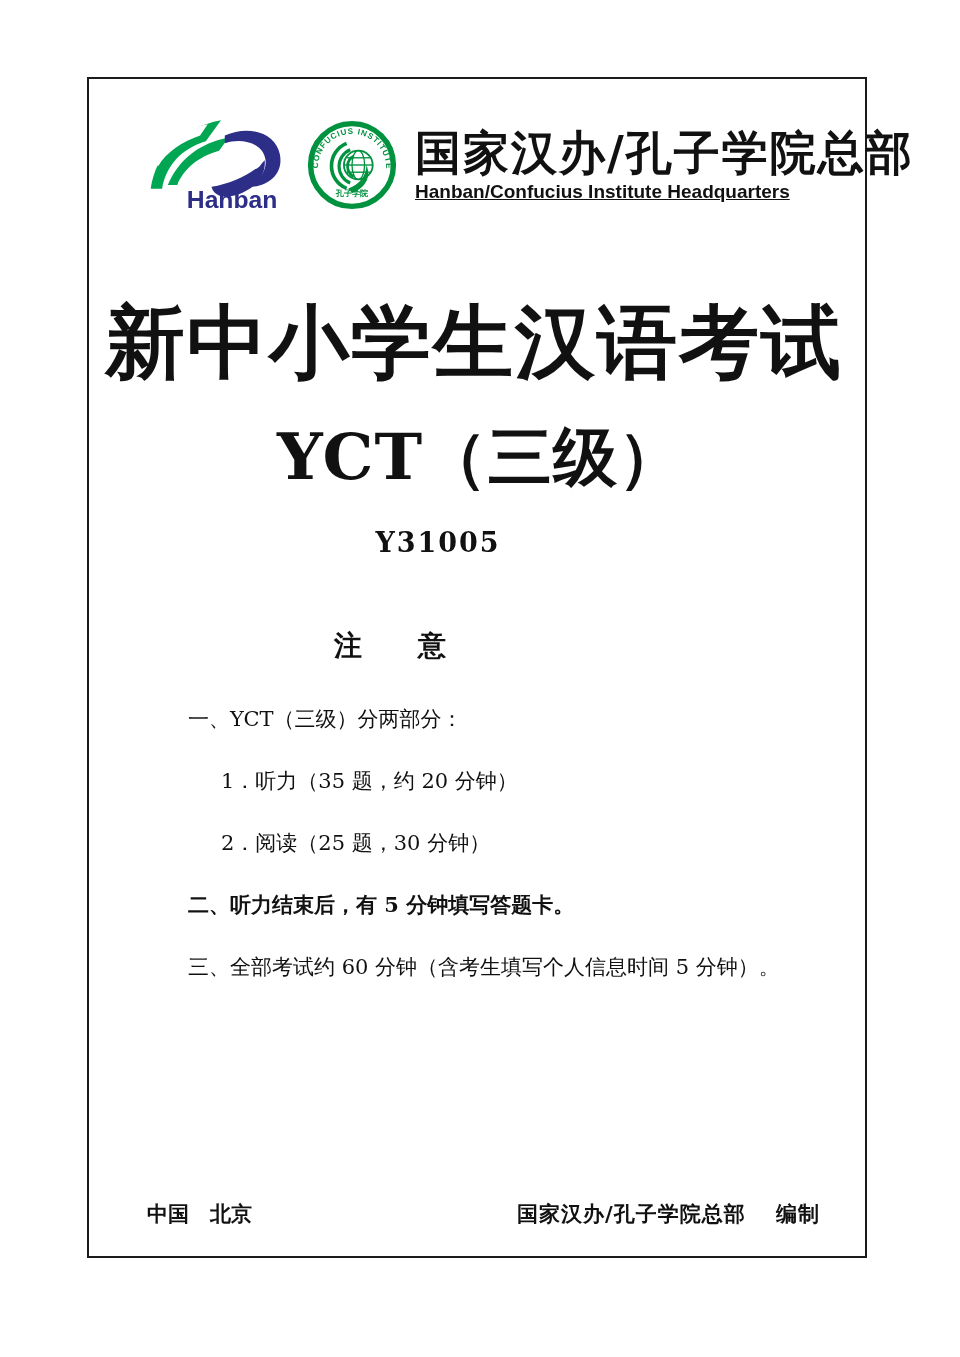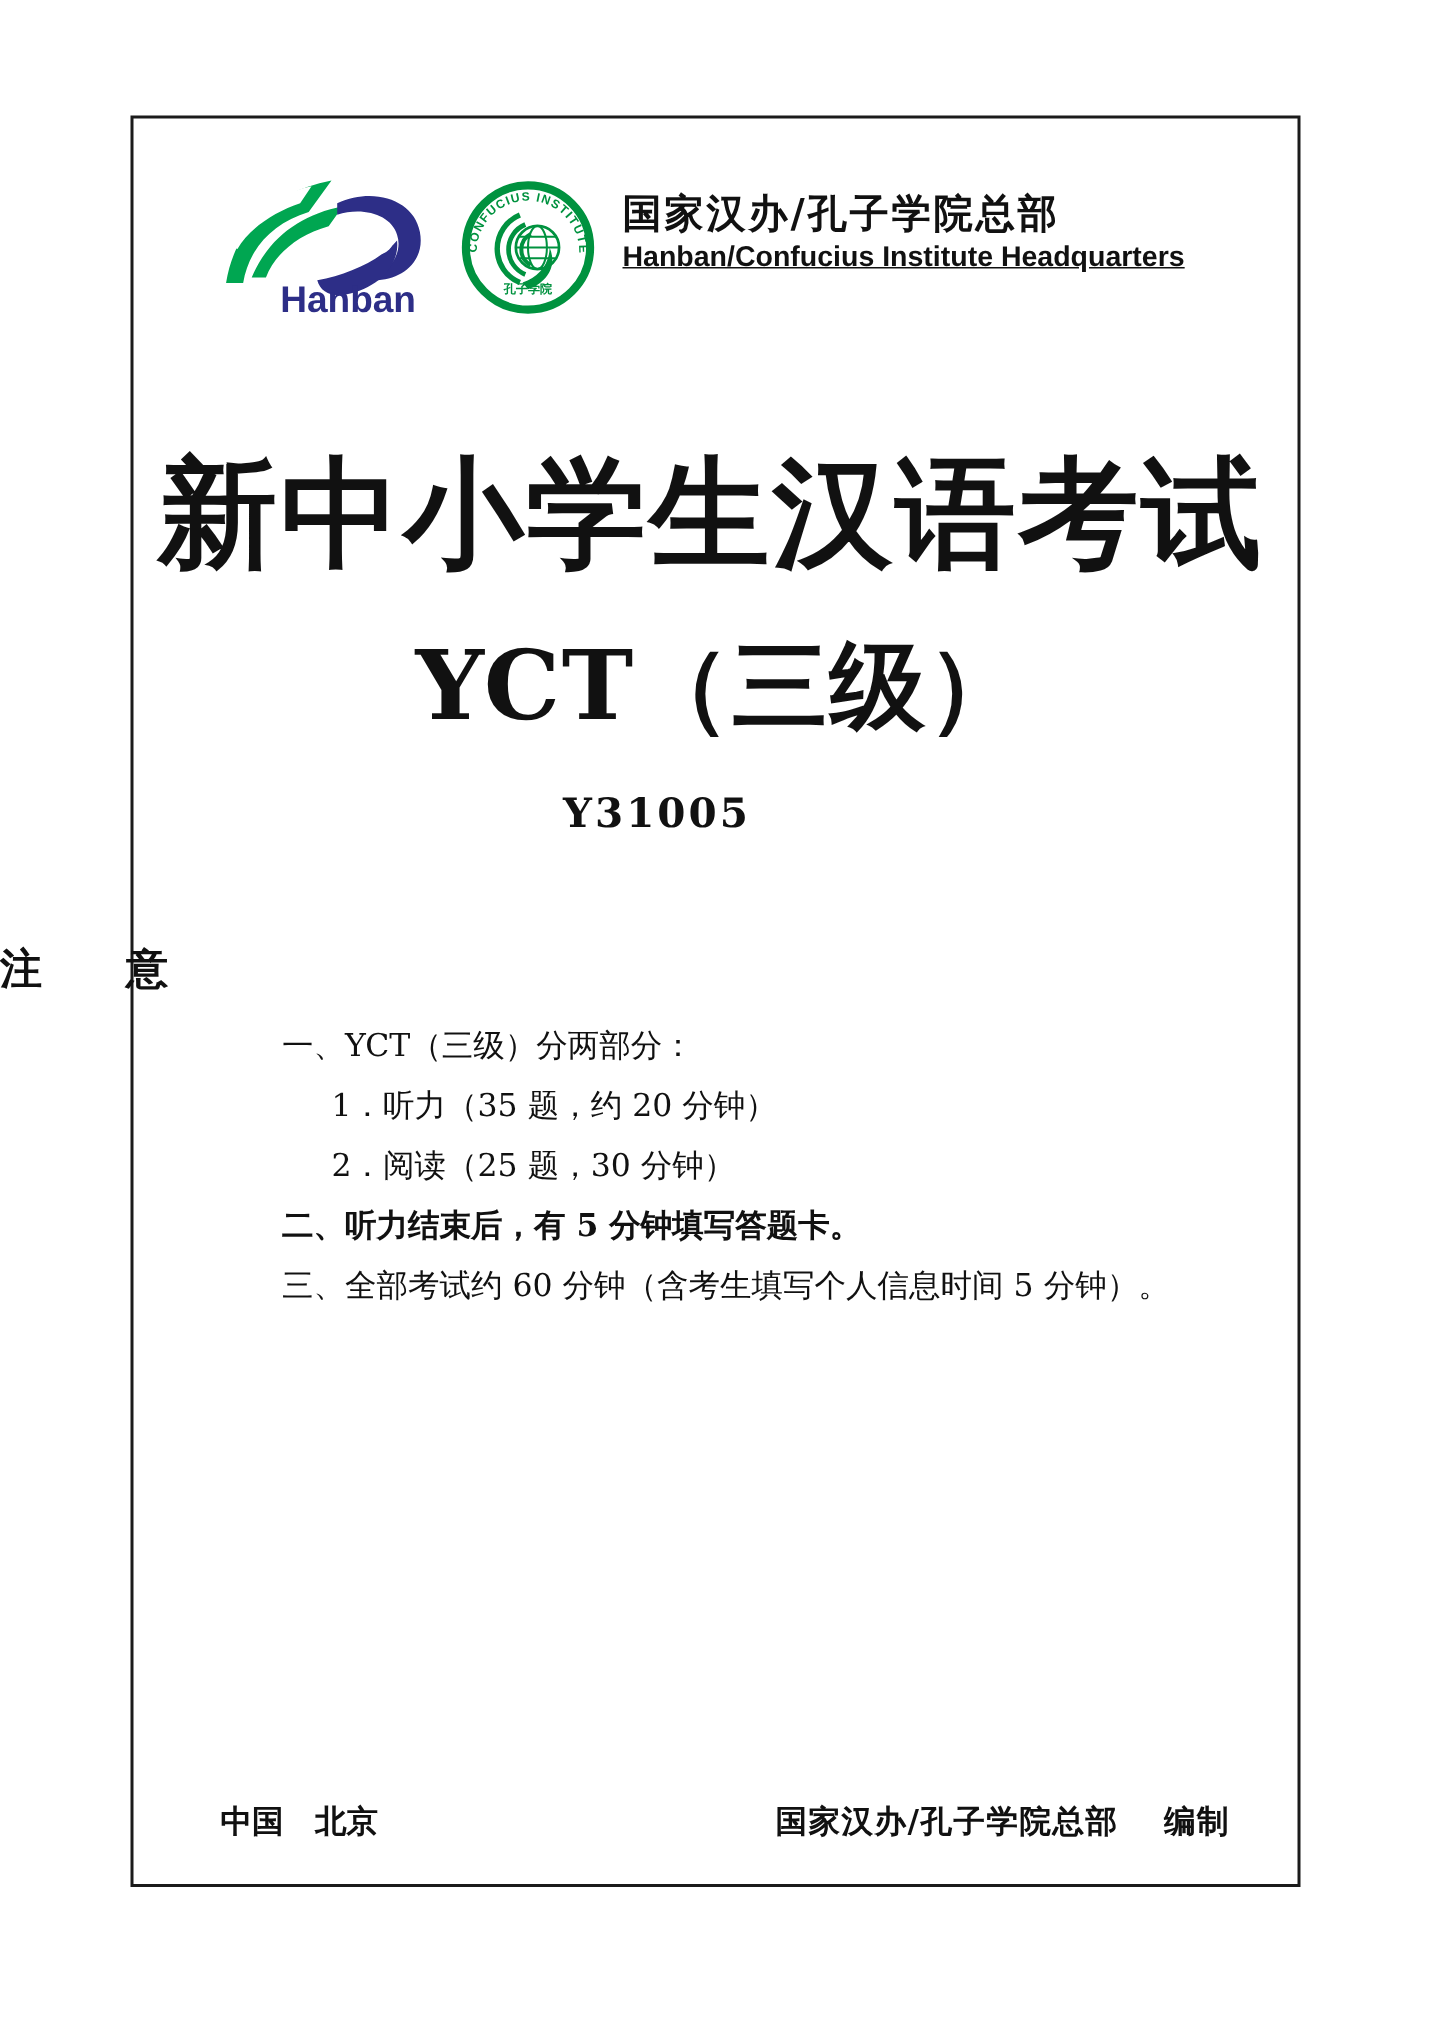--- a/index.html
+++ b/index.html
@@ -13,21 +13,21 @@
     border:2px solid #1b1b1b;background:#ffffff;box-sizing:border-box;
   }
   
   .header{
     position:absolute;left:145px;top:116px;display:flex;align-items:flex-start;
   }
   .hanban-logo{width:152px;height:98px;flex:none;}
   .ci-logo{width:90px;height:94px;flex:none;margin-left:10px;margin-top:2px;}
   .org-text{margin-left:18px;padding-top:14px;}
   .org-cn{
-    font-size:26px;font-weight:bold;letter-spacing:2px;line-height:1.0;
+    font-size:46px;font-weight:bold;letter-spacing:2px;line-height:1.0;
     font-family:"DejaVu Serif","Liberation Serif",serif;
     transform:scaleY(1.02);white-space:nowrap;
   }
   .org-en{
     font-size:19px;font-weight:bold;margin-top:5px;letter-spacing:0px;
     font-family:"Liberation Sans","DejaVu Sans",sans-serif;white-space:nowrap;text-decoration:underline;
   }
   
   .main-title{
     position:absolute;top:294px;left:0;width:948px;text-align:center;
@@ -35,29 +35,29 @@
   }
   .level-title{
     position:absolute;top:414px;left:0;width:960px;text-align:center;
     font-size:64px;font-weight:bold;letter-spacing:1px;white-space:nowrap;
   }
   .paper-code{
     position:absolute;top:527px;left:0;width:876px;text-align:center;
     font-size:27px;font-weight:bold;letter-spacing:2px;
   }
   .notice-heading{
-    position:absolute;top:627px;left:0;width:780px;text-align:left;
+    position:absolute;top:627px;left:0;width:780px;text-align:center;
     font-size:28px;font-weight:bold;white-space:pre;
   }
   
   .notice-list{
     position:absolute;left:188px;top:677px;width:620px;
     font-size:21px;line-height:40px;
   }
-  .notice-row{white-space:nowrap;}
+  .notice-row{white-space:nowrap;margin-top:22px;}
   .notice-row.indent{padding-left:33px;}
   .notice-row.bold{font-weight:bold;}
   
   .footer{
     position:absolute;left:147px;top:1200px;width:673px;
     display:flex;justify-content:space-between;align-items:baseline;
     font-size:21px;font-weight:bold;
   }
   .footer-left{white-space:pre;}
   .footer-right{white-space:pre;letter-spacing:1px;}

